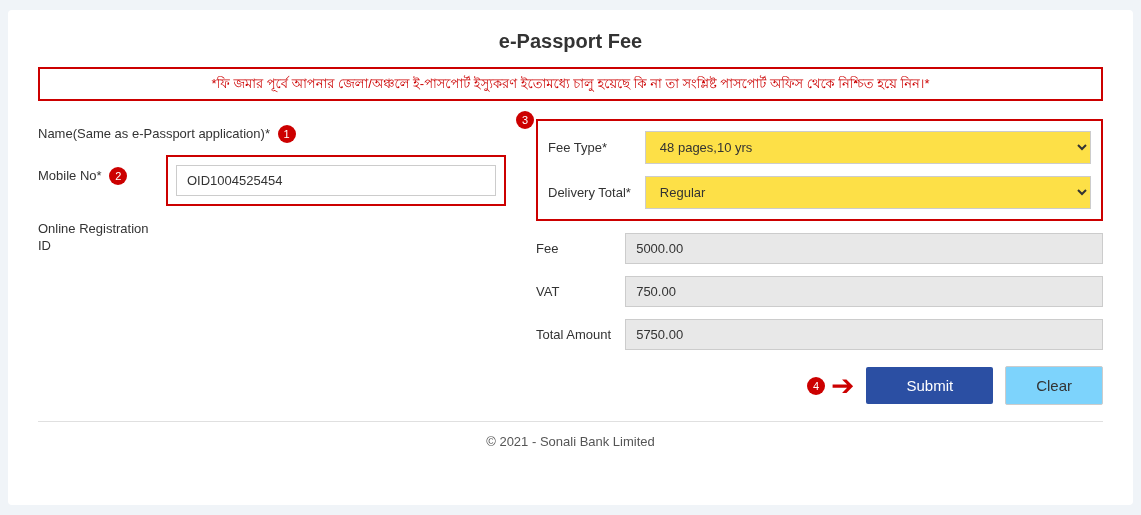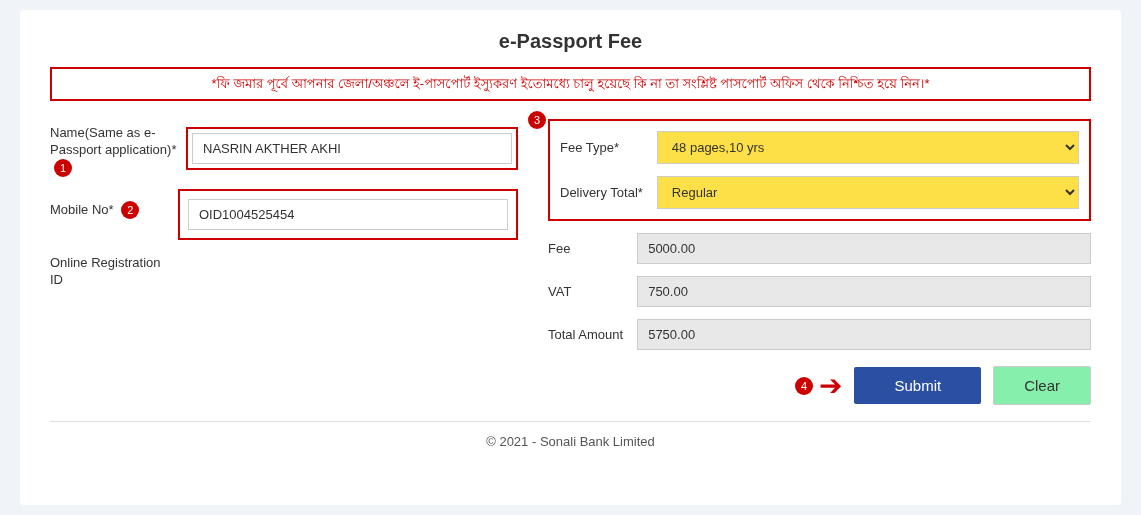--- a/index.html
+++ b/index.html
@@ -5,21 +5,21 @@
     * { box-sizing: border-box; margin: 0; padding: 0; }
     body {
       font-family: Arial, sans-serif;
       background: #f0f4f8;
       min-height: 515px;
       display: flex;
       flex-direction: column;
     }
     .main-container {
       background: #fff;
-      margin: 10px 20px;
+      margin: 10px 8px;
       border-radius: 4px;
       padding: 20px 30px 20px 30px;
       flex: 1;
       position: relative;
     }
     .page-title {
       text-align: center;
       font-size: 20px;
       font-weight: bold;
       color: #333;
@@ -152,21 +152,21 @@
     .btn-submit {
       background: #2b4fa3;
       color: #fff;
       border: none;
       padding: 10px 40px;
       font-size: 15px;
       cursor: pointer;
       border-radius: 2px;
     }
     .btn-clear {
-      background: #86efac;
+      background: #7dd3fc;
       color: #333;
       border: 1px solid #ccc;
       padding: 10px 30px;
       font-size: 15px;
       cursor: pointer;
       border-radius: 2px;
     }
     .footer {
       text-align: center;
       font-size: 13px;
@@ -201,23 +201,20 @@
   <div class="warning-banner">*ফি জমার পূর্বে আপনার জেলা/অঞ্চলে ই-পাসপোর্ট ইস্যুকরণ ইতোমধ্যে চালু হয়েছে কি না তা সংশ্লিষ্ট পাসপোর্ট অফিস থেকে নিশ্চিত হয়ে নিন।*</div>
 
   <div class="form-layout">
 
     <div class="left-section">
 
       <div class="name-field-row">
         <div class="field-label">
           <span>Name(Same as e-Passport application)*</span>
           <span class="step-num">1</span>
-        </div>
-        <div class="name-box">
-          <input class="input-field" type="text" style="width: 320px;" value="NASRIN AKTHER AKHI">
         </div>
       </div>
 
       <div style="display:flex; gap:8px; align-items:flex-start;">
         <div style="min-width:120px; padding-top:6px;">
           <div class="field-label">
             <span>Mobile No*</span>
             <span class="step-num">2</span>
           </div>
           <div class="field-label" style="margin-top:30px;">Online Registration ID</div>

